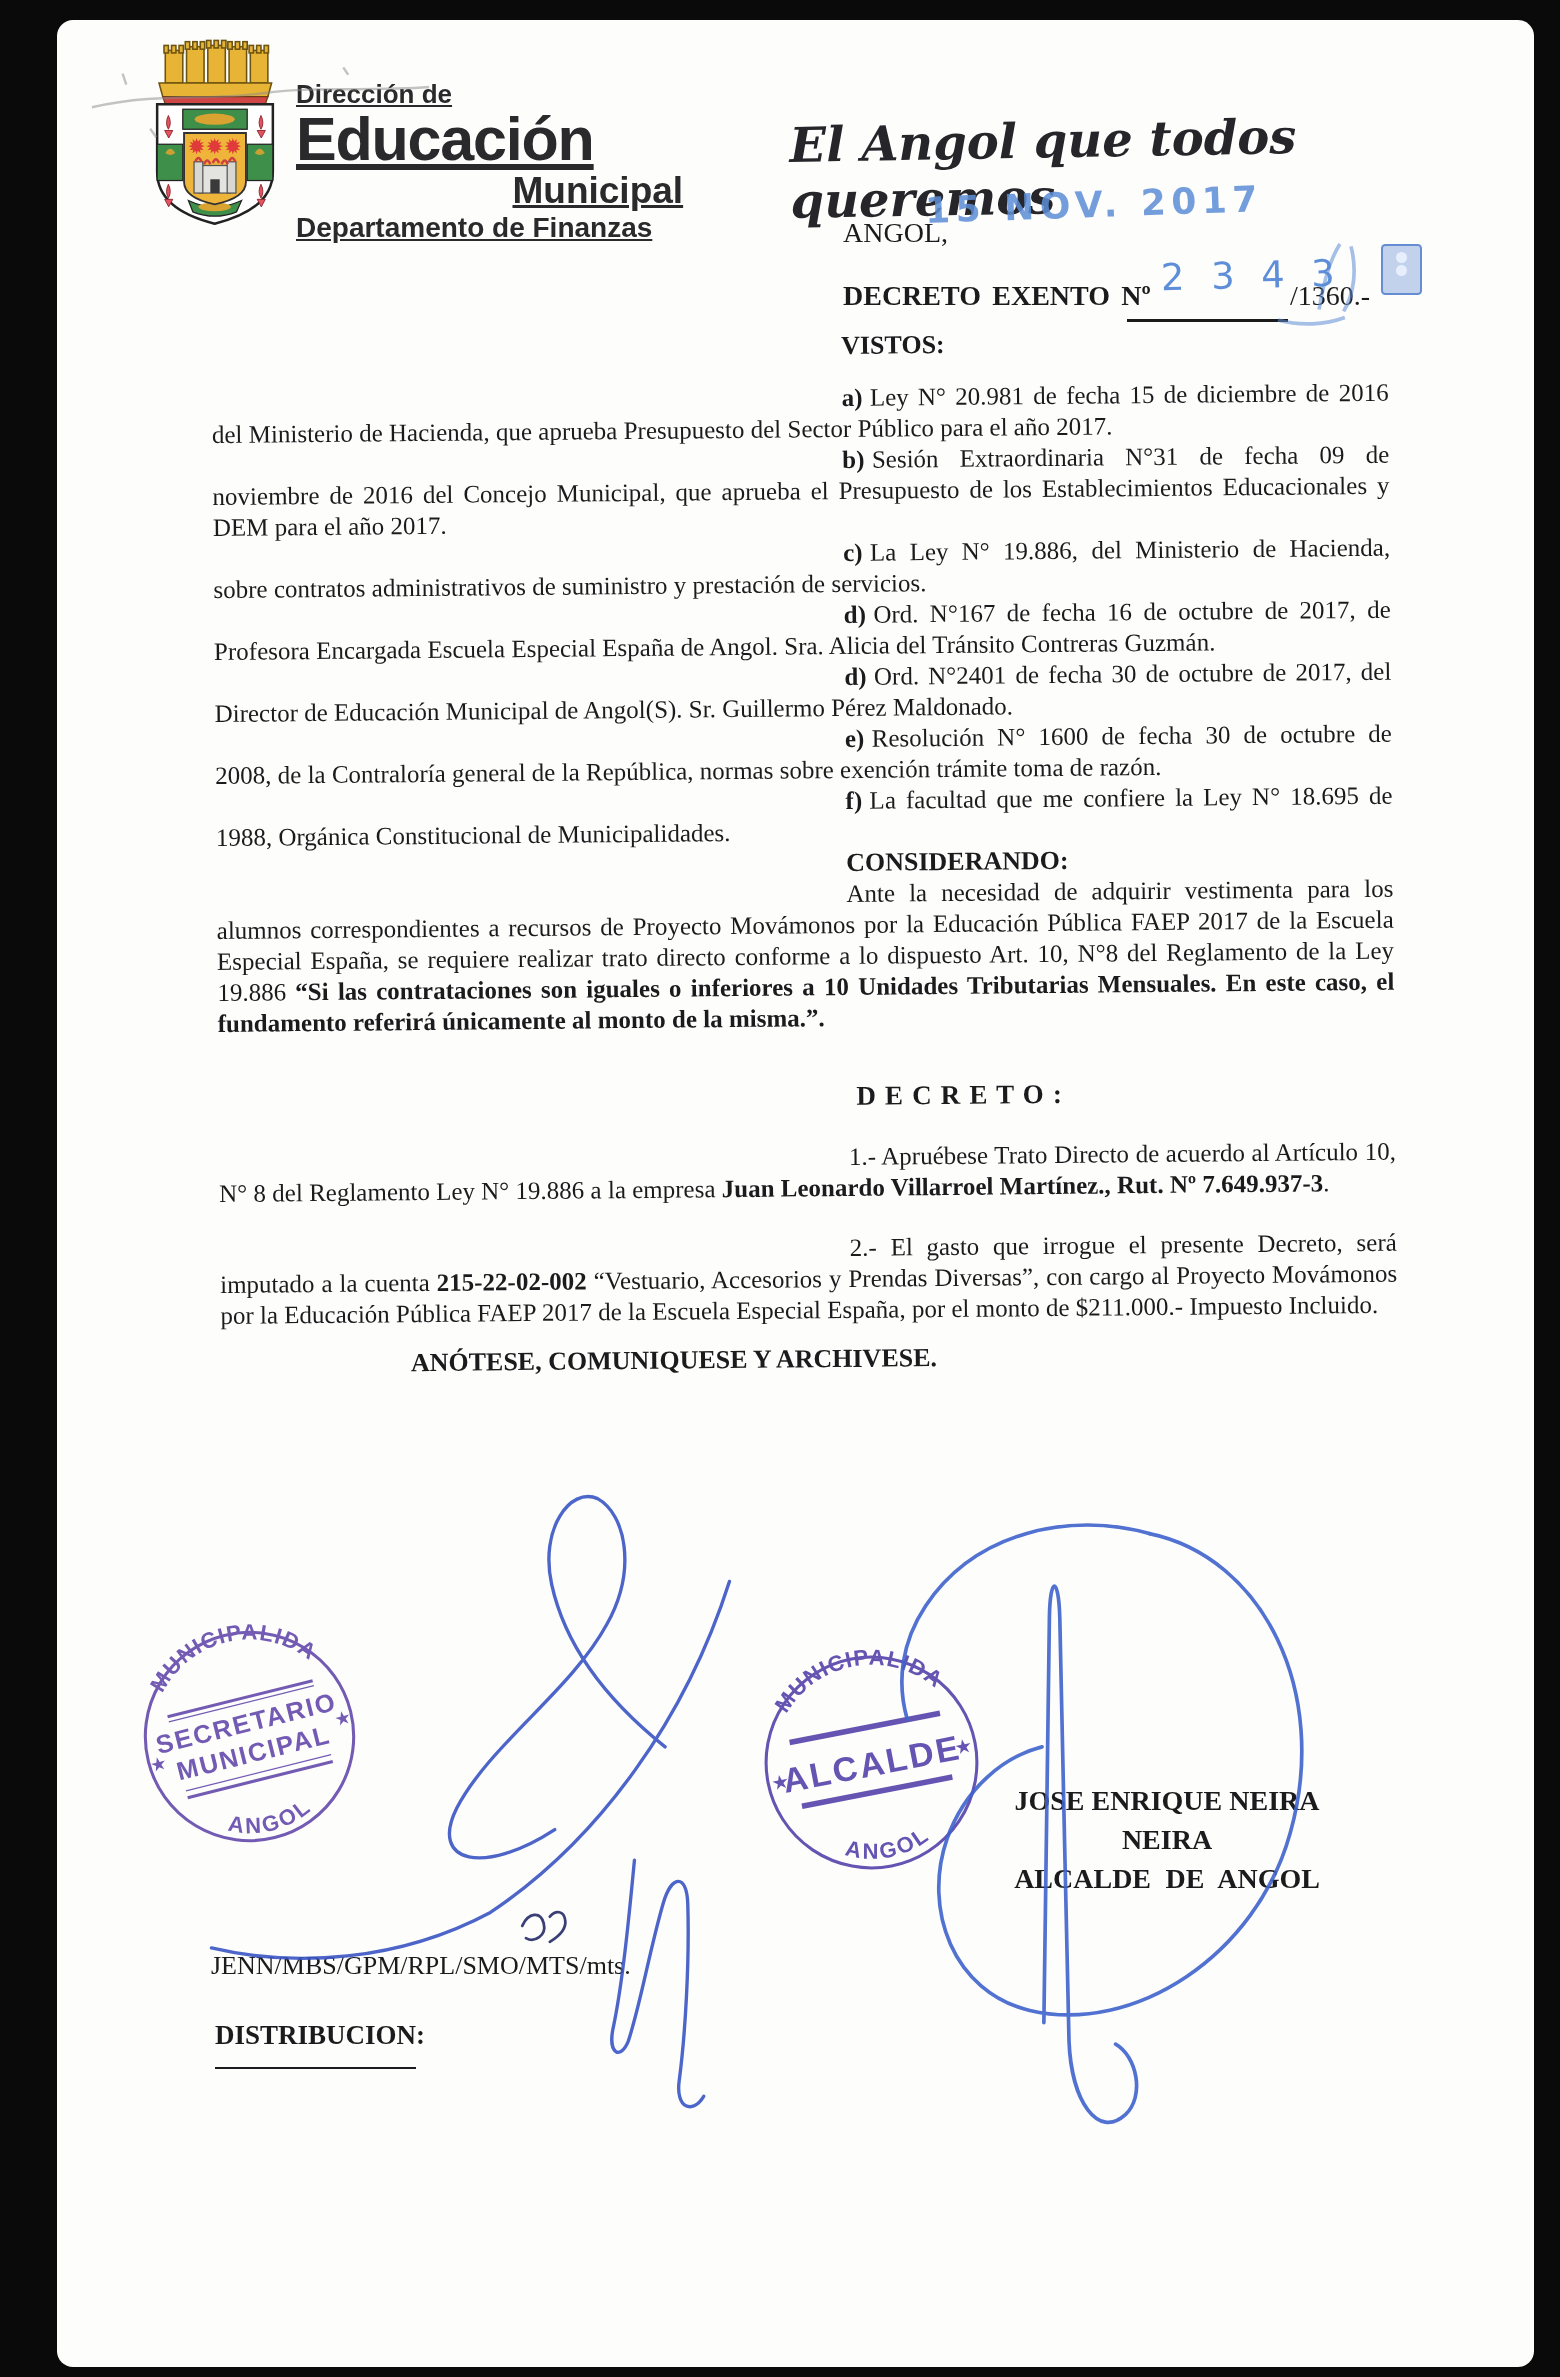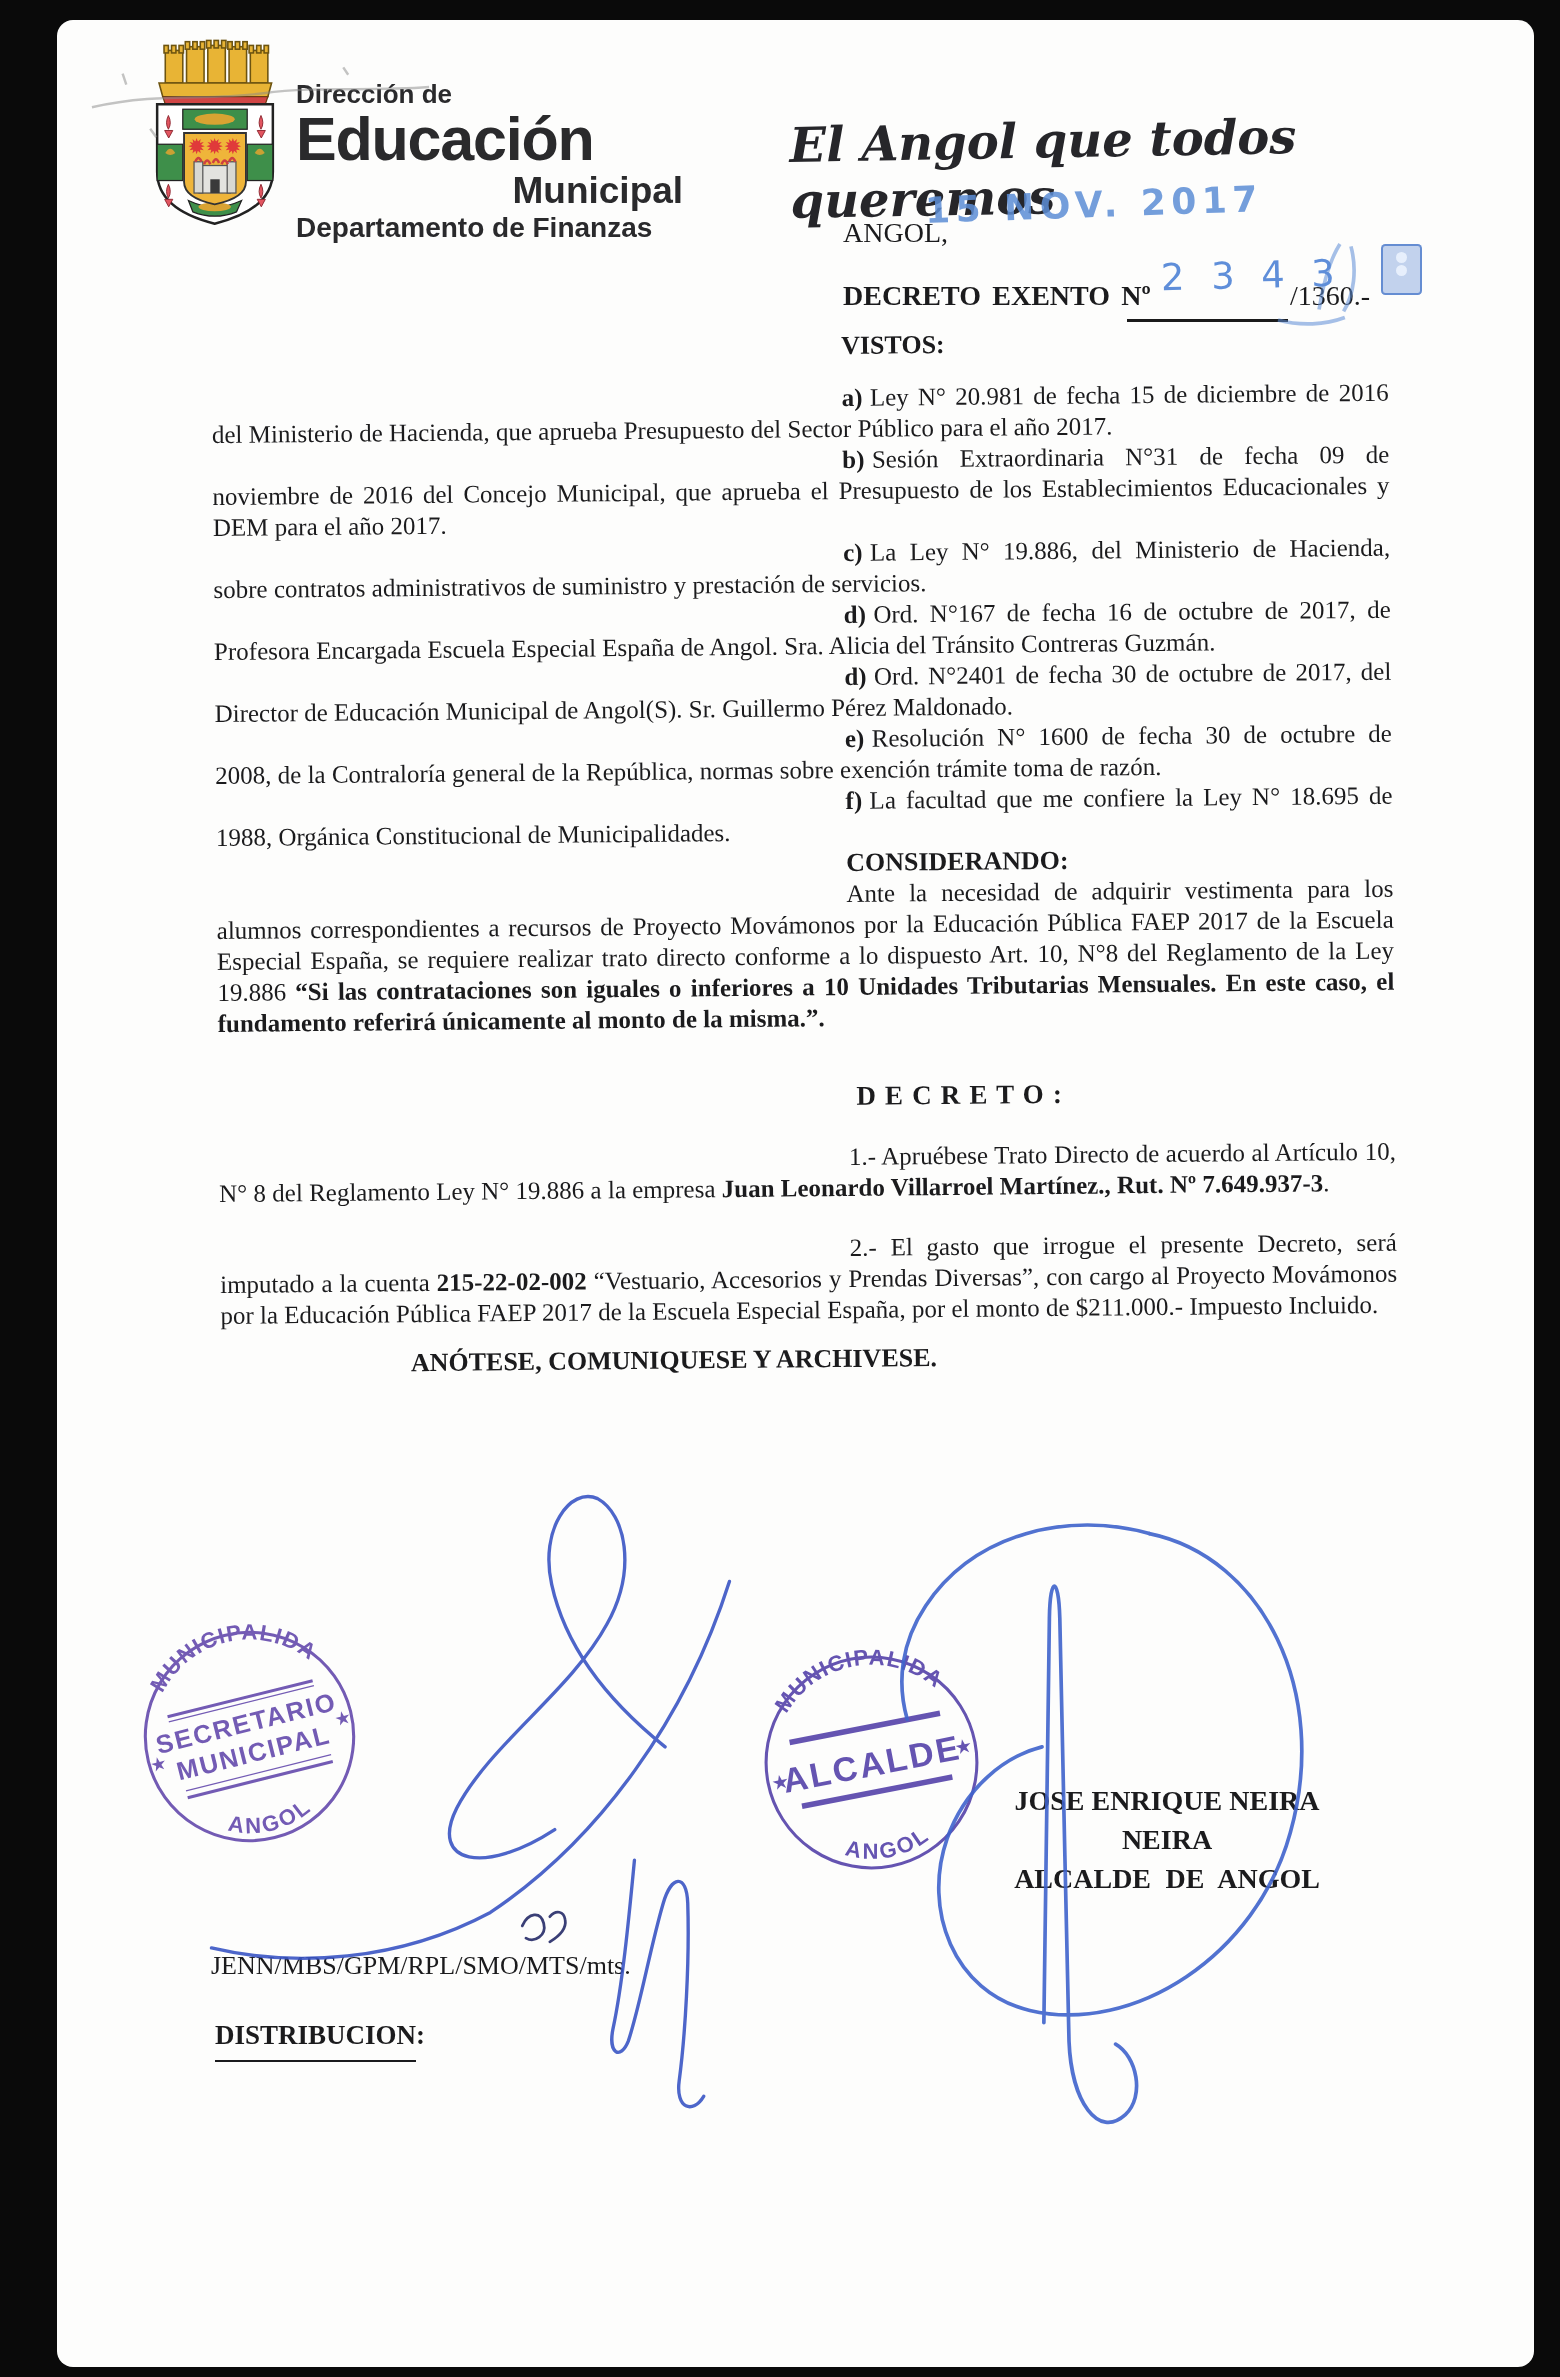--- a/index.html
+++ b/index.html
@@ -3,21 +3,21 @@
 <meta charset="utf-8">
 <style>
   html,body{margin:0;padding:0;}
   body{width:1560px;height:2377px;position:relative;background:#0a0a0a;overflow:hidden;
        font-family:"Liberation Serif",serif;color:#1b1b1d;}
   #page{position:absolute;left:57px;top:19.6px;width:1477px;height:2347px;background:#fdfdfc;
         border-radius:16px;overflow:hidden;}
   .abs{position:absolute;}
   
   #crest{left:72px;top:18.4px;width:172px;height:190px;}
-  #org{left:239px;top:60px;width:392px;font-family:"Liberation Sans",sans-serif;font-weight:bold;color:#2a2a2c;}
+  #org{left:239px;top:60px;width:392px;font-family:"Liberation Sans",sans-serif;font-weight:bold;color:#2a2a2c;text-decoration:underline;}
   #org .l1{font-size:26px;line-height:28px;}
   #org .l2{font-size:61px;line-height:63px;letter-spacing:-1.2px;}
   #org .l3{font-size:37px;line-height:39px;text-align:right;padding-right:4.9px;}
   #org .l4{font-size:28px;line-height:32px;margin-top:2.5px;}
   #slogan{left:733px;top:91px;width:674px;font-family:"DejaVu Serif",serif;font-style:italic;font-weight:bold;
           font-size:48px;color:#26262a;transform:rotate(-1deg);}
   #datestamp{left:868px;top:164px;font-family:"DejaVu Sans",sans-serif;font-weight:bold;font-size:36px;
              letter-spacing:5.5px;color:#5d8ed6;opacity:.85;transform:rotate(-2deg);}
   #city{left:786px;top:197px;font-size:28px;font-weight:normal;}
   #decreeline{left:786px;top:260px;font-size:28px;font-weight:bold;word-spacing:4.3px;}
@@ -46,21 +46,21 @@
   .stamp{opacity:.85;}
   #stampL{left:76px;top:1597px;transform:rotate(-14deg);}
   #stampR{left:698px;top:1623px;transform:rotate(-11deg);}
   .nameblock{width:392px;text-align:center;font-weight:bold;font-size:28px;line-height:39px;}
   #nameL{left:171px;top:1761px;}
   #nameR{left:914px;top:1761px;}
   .titleline{word-spacing:7.4px;}
   
   #initials{left:154px;top:1931px;font-size:26px;}
   #disthead{left:158px;top:2000px;font-size:27px;font-weight:bold;}
-  #disthead span.u{border-bottom:2.5px solid #1b1b1d;padding-bottom:10px;}
+  #disthead span.u{border-bottom:2.5px solid #1b1b1d;padding-bottom:17px;}
   #distlist{left:158px;top:2042px;font-size:26px;line-height:39px;}
   #distlist div{white-space:nowrap;}
   #siglayer{left:0;top:0;width:1560px;height:2377px;pointer-events:none;}
   svg text{font-family:"Liberation Sans",sans-serif;}
 </style>
 </head>
 <body>
 
 <div id="page">
 

